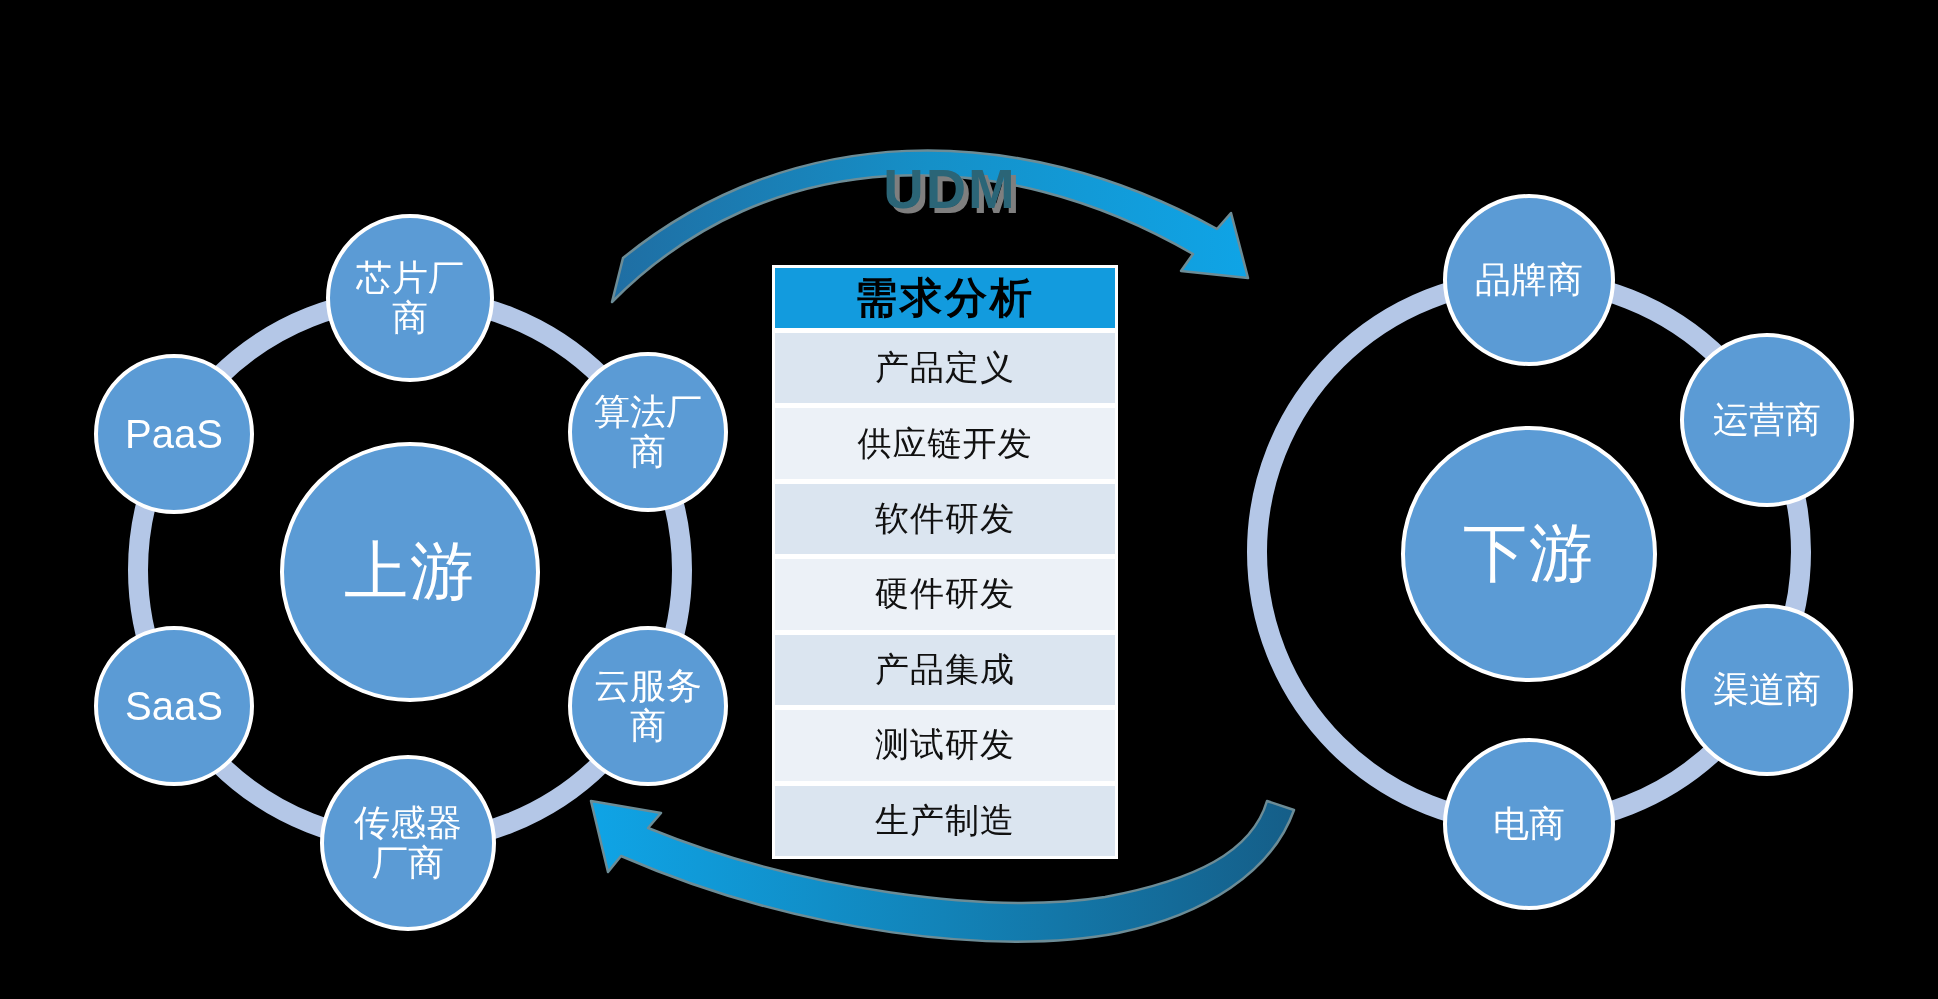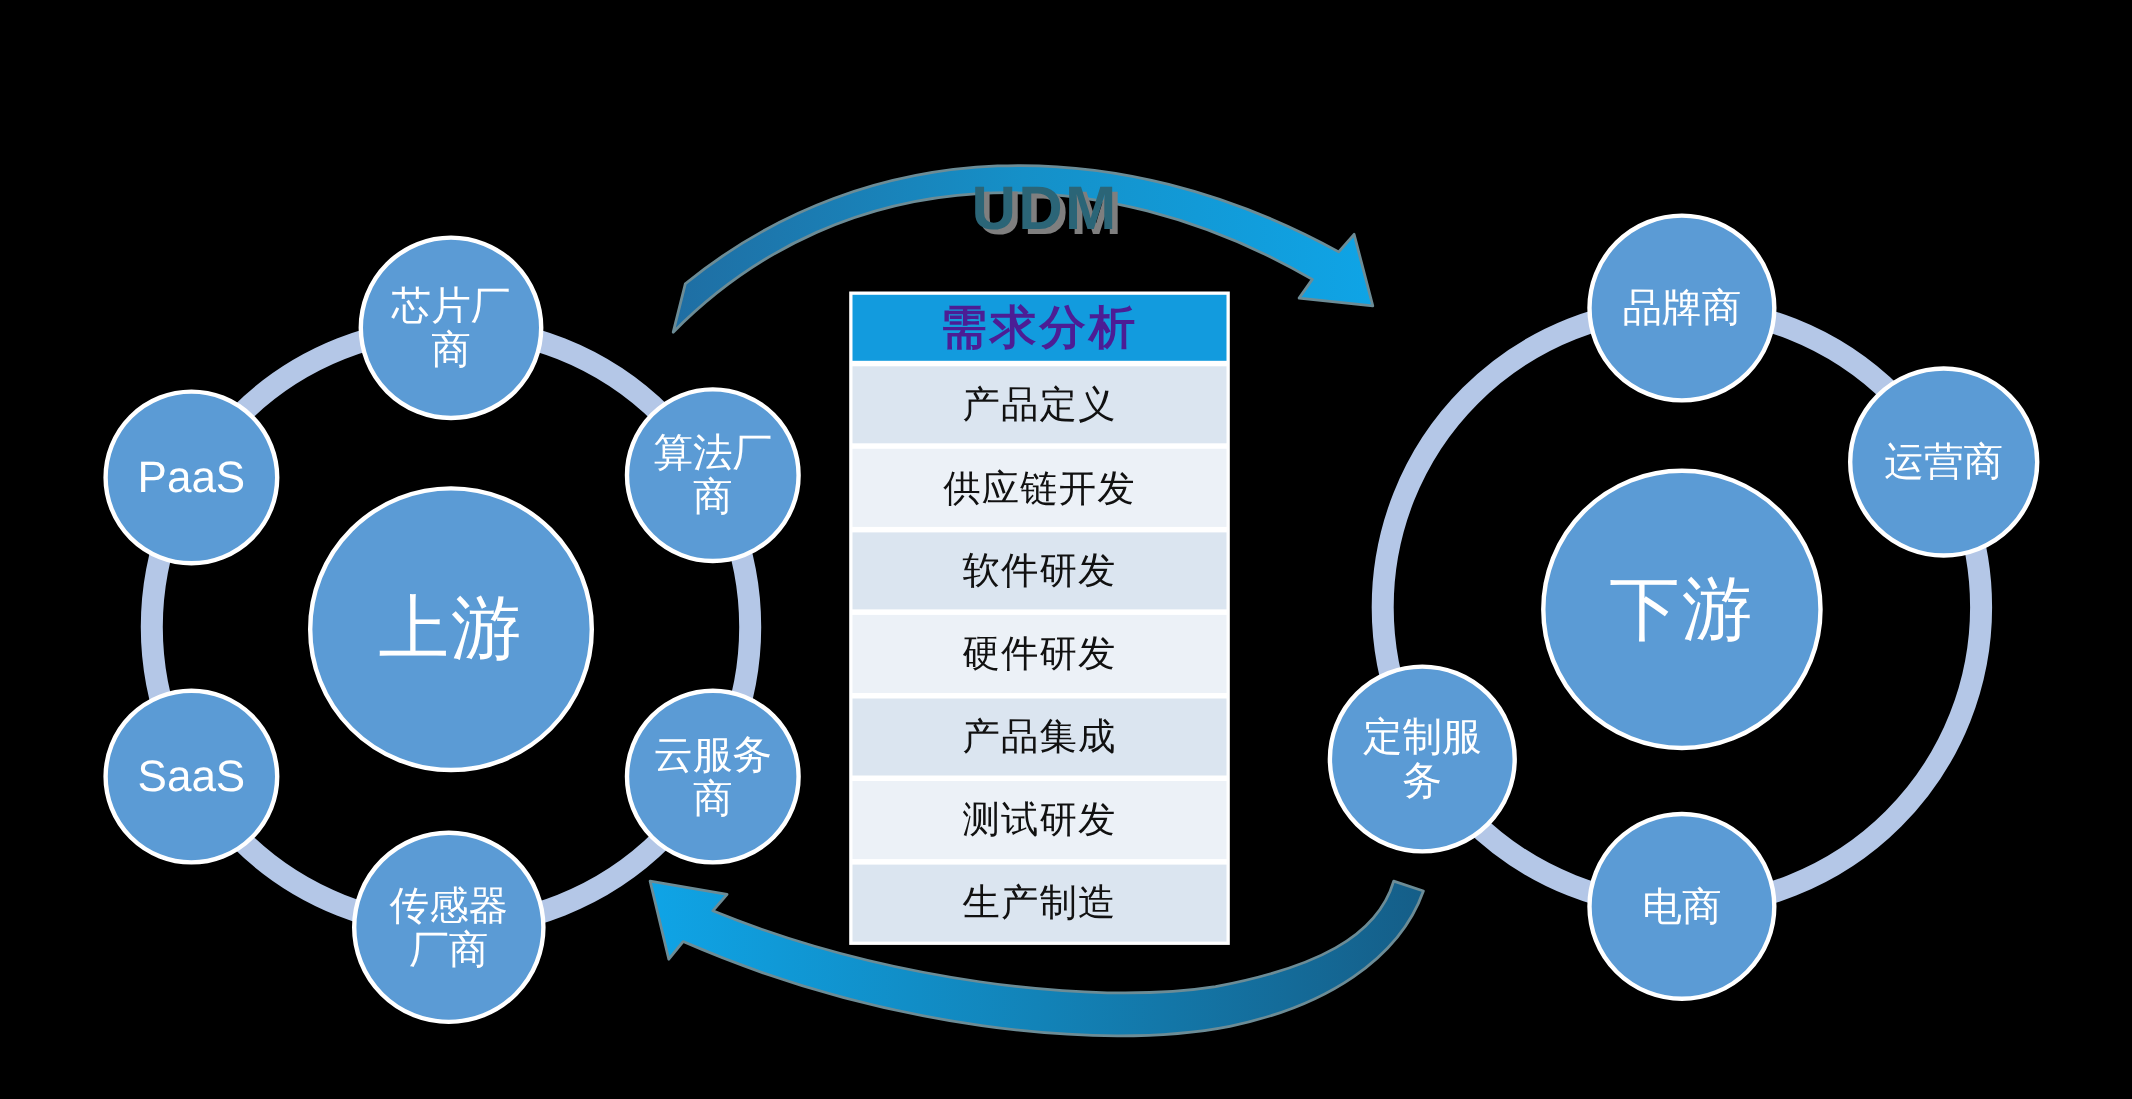--- a/index.html
+++ b/index.html
@@ -54,21 +54,21 @@
   .process-table{
     position:absolute;
     left:772px;top:265px;width:346px;height:594px;
     background:#fff;
     padding:3px;
     display:flex;flex-direction:column;gap:5px;
   }
   .process-table .thead{
     height:60px;flex:0 0 60px;
     background:var(--header-bg);
-    color:#4c1d95;font-size:42px;font-weight:bold;letter-spacing:3px;
+    color:#000000;font-size:42px;font-weight:bold;letter-spacing:3px;
     display:flex;align-items:center;justify-content:center;
   }
   .process-table .trow{
     flex:1 1 auto;
     display:flex;align-items:center;justify-content:center;
     font-size:34px;color:var(--row-text);letter-spacing:1px;text-align:center;
   }
   .process-table .trow:nth-child(even){background:var(--row-odd);}
   .process-table .trow:nth-child(odd){background:var(--row-even);}
 </style>
@@ -126,23 +126,22 @@
 商</div>
   <div class="node sat" style="left:320px;top:755px;width:176px;height:176px;">传感器
 厂商</div>
   <div class="node sat latin" style="left:94px;top:626px;width:160px;height:160px;">SaaS</div>
   <div class="node sat latin" style="left:94px;top:354px;width:160px;height:160px;">PaaS</div>
 
   <div class="node hub" style="left:1401px;top:426px;width:256px;height:256px;">下游</div>
 
   <div class="node sat" style="left:1443px;top:194px;width:172px;height:172px;">品牌商</div>
   <div class="node sat" style="left:1680px;top:333px;width:174px;height:174px;">运营商</div>
+  <div class="node sat" style="left:1681px;top:604px;width:172px;height:172px;">渠道商</div>
   <div class="node sat" style="left:1443px;top:738px;width:172px;height:172px;">电商</div>
-  <div class="node sat" style="left:1207px;top:604px;width:172px;height:172px;">定制服
-务</div>
 
   <div class="udm-title">UDM</div>
 
   <div class="process-table">
     <div class="thead">需求分析</div>
     <div class="trow">产品定义</div>
     <div class="trow">供应链开发</div>
     <div class="trow">软件研发</div>
     <div class="trow">硬件研发</div>
     <div class="trow">产品集成</div>

